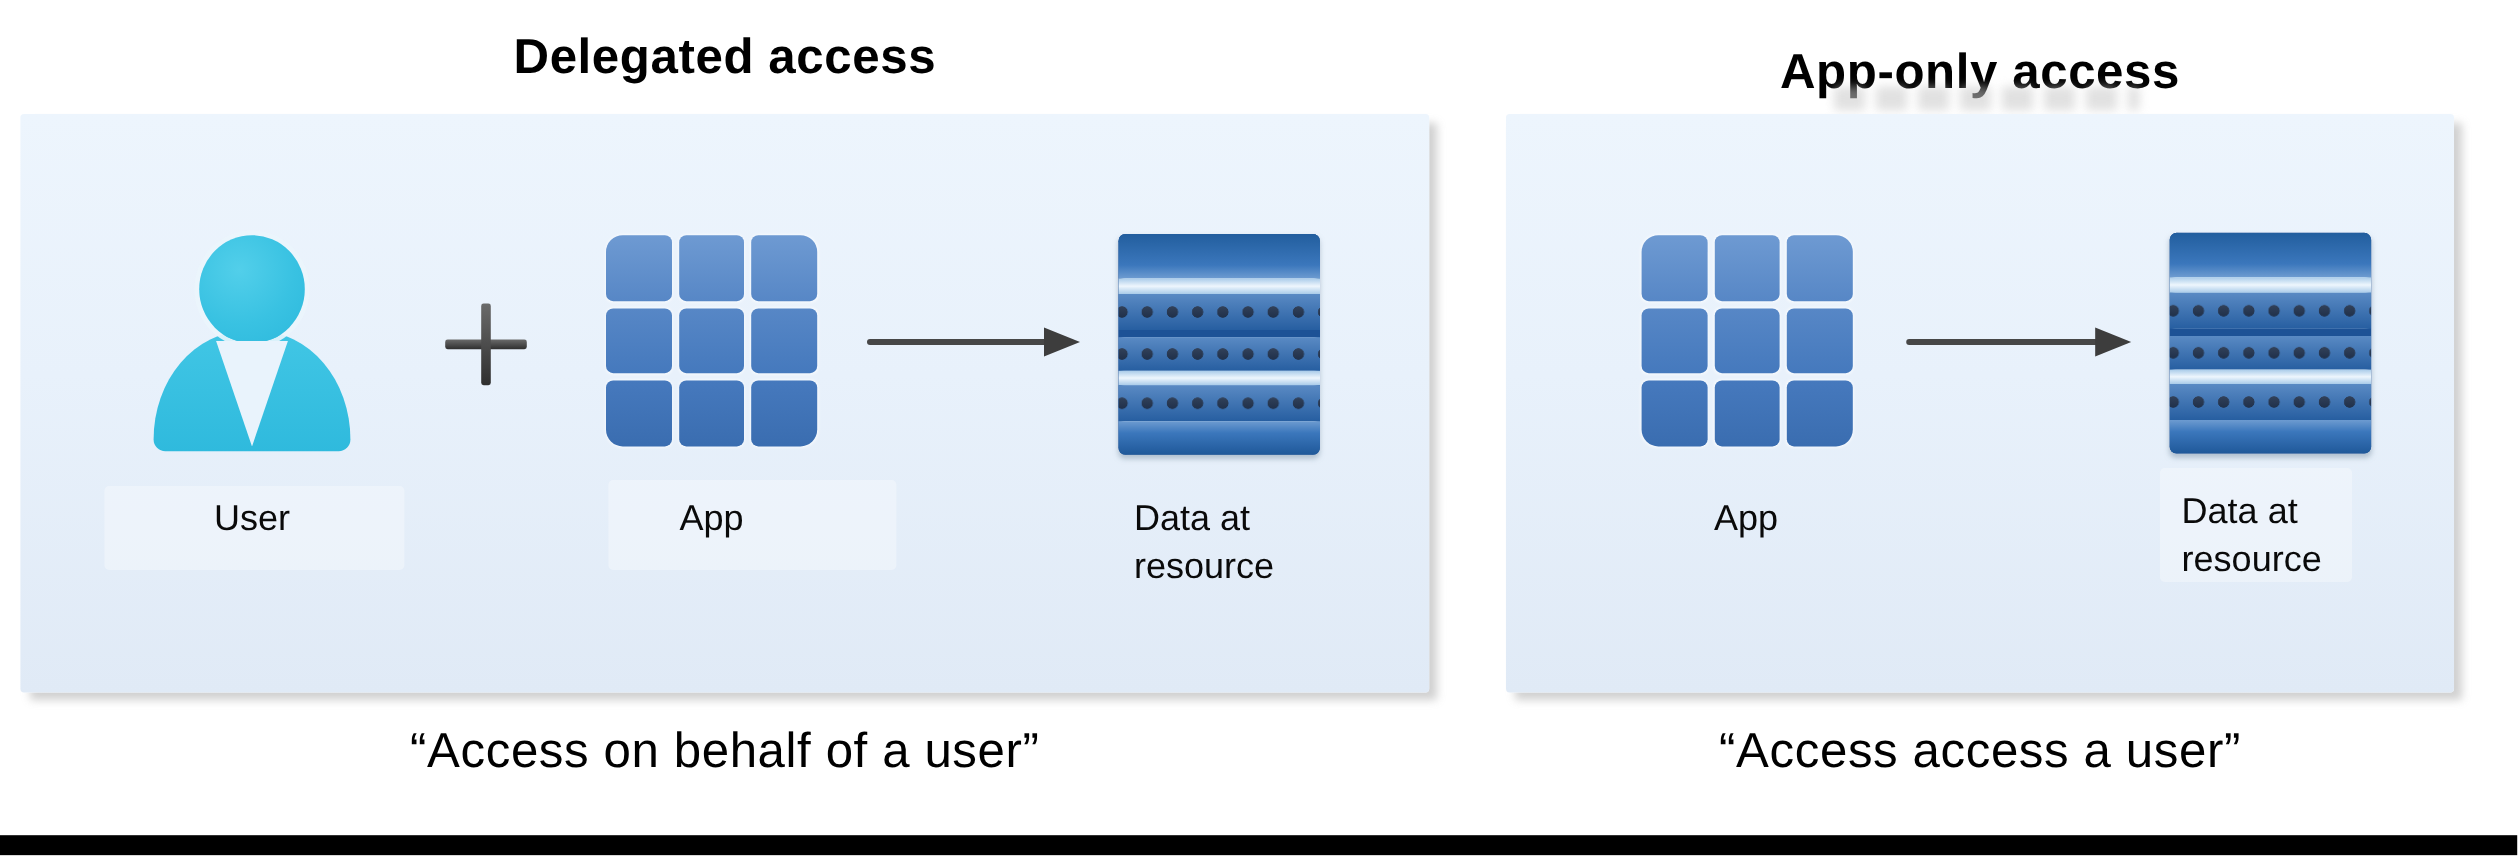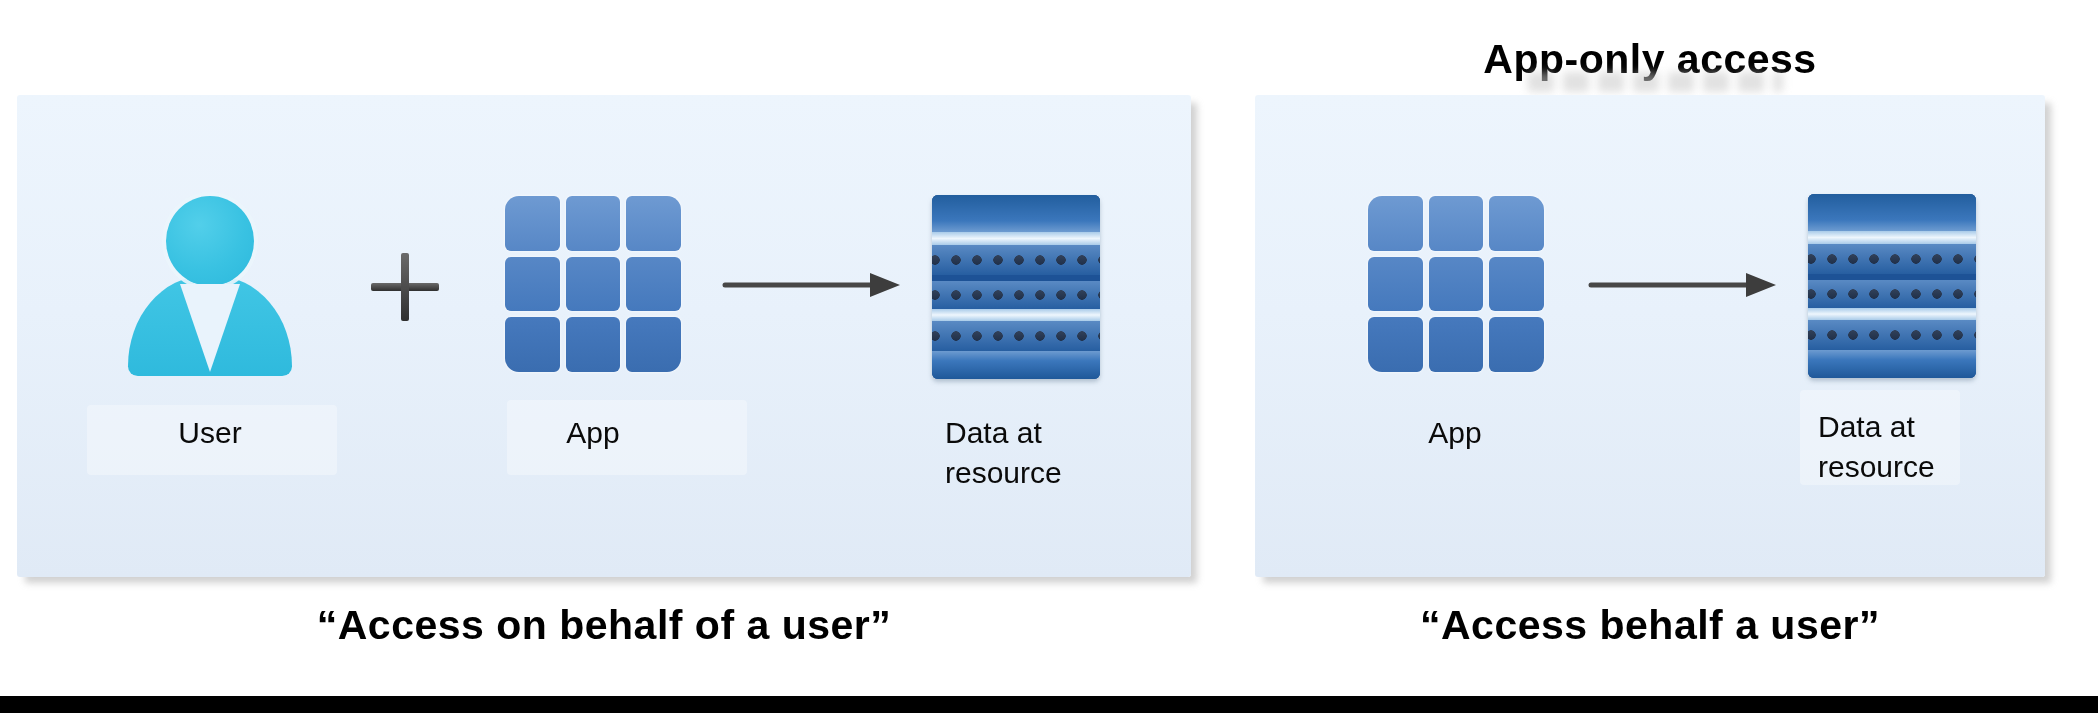--- a/index.html
+++ b/index.html
@@ -12,21 +12,21 @@
   }
 
   
   .panel-title {
     position:absolute; text-align:center;
     font-size:41px; font-weight:900; letter-spacing:.5px;
     color:#000;
   }
   .panel-caption {
     position:absolute; text-align:center;
-    font-size:41px; font-weight:700; letter-spacing:.5px;
+    font-size:41px; font-weight:400; letter-spacing:.5px;
     color:#000;
   }
 
   
   .panel {
     position:absolute; top:95px; height:482px;
     background:linear-gradient(180deg,#edf5fd 0%,#e8f1fb 45%,#e0eaf6 100%);
     border-radius:3px;
     box-shadow:7px 7px 7px -1px rgba(140,140,140,.40);
   }
@@ -136,20 +136,21 @@
   
   #bottom-bar {
     position:absolute; left:0; right:0; bottom:0; height:17px; background:#000;
   }
 </style>
 </head>
 <body>
 
 <div id="stage">
 
+  <div class="panel-title" style="left:17px; top:24px; width:1174px;">Delegated access</div>
 
   <div id="panel-left" class="panel">
 
     <div class="erase-patch" style="left:70px; top:310px; width:250px; height:70px;"></div>
     <div class="erase-patch" style="left:490px; top:305px; width:240px; height:75px;"></div>
 
     <div class="user-icon" style="left:111px; top:101px;">
       <div class="body"></div>
       <div class="head"></div>
       <div class="vneck"></div>
@@ -229,17 +230,17 @@
       <div class="band dots d2"></div>
       <div class="band stripe s2"></div>
       <div class="band dots"></div>
       <div class="band solid-bottom"></div>
     </div>
 
     <div class="obj-label centered" style="left:120px; top:318px; width:160px;">App</div>
     <div class="obj-label" style="left:563px; top:312px; width:165px;">Data at resource</div>
   </div>
 
-  <div class="panel-caption" style="left:1255px; top:602px; width:790px;">“Access behalf a user”</div>
+  <div class="panel-caption" style="left:1255px; top:602px; width:790px;">“Access access a user”</div>
 
   <div id="bottom-bar"></div>
 
 </div>
 
 </body></html>

